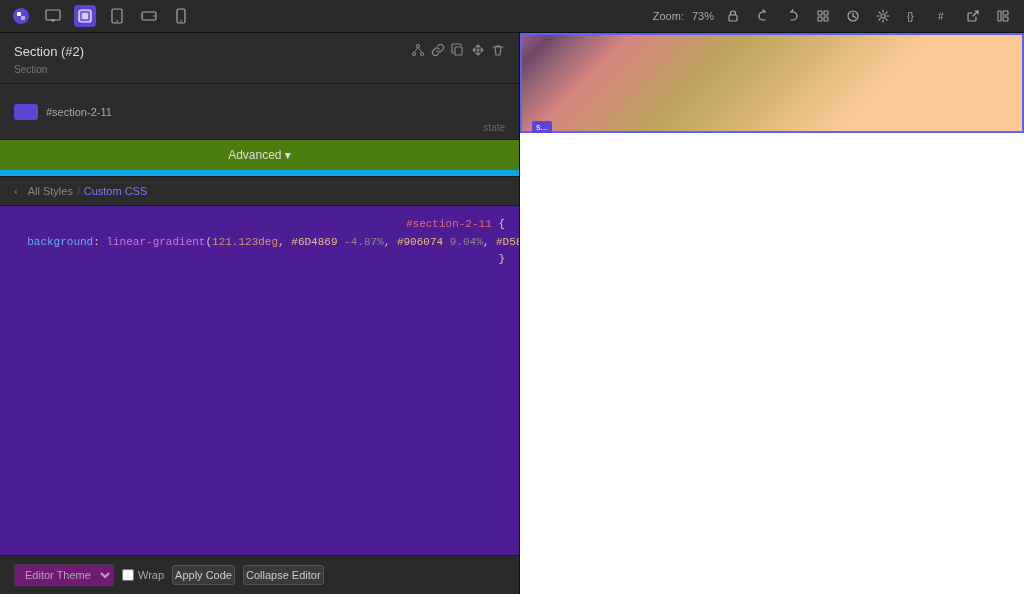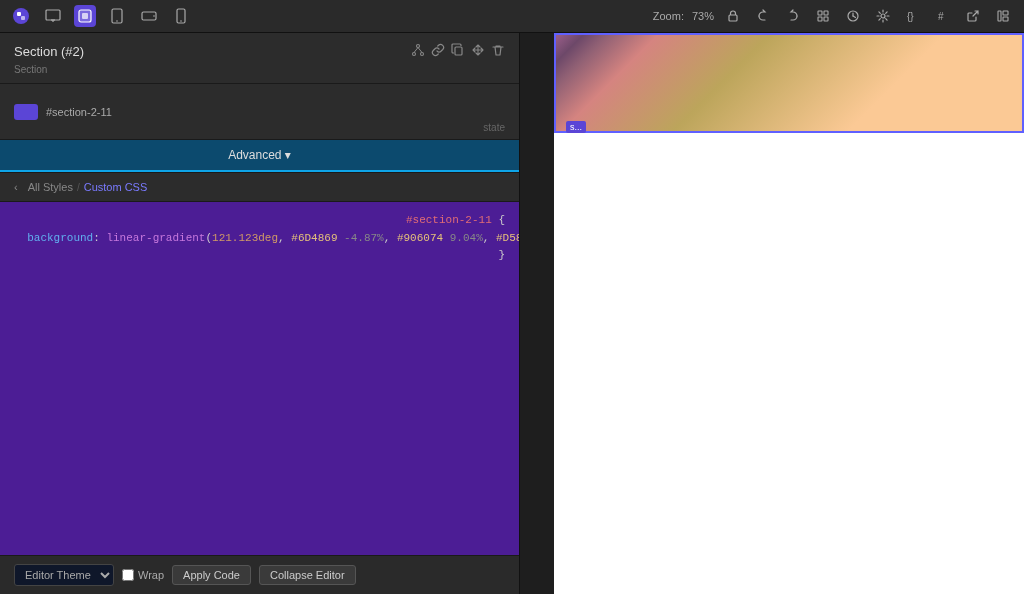--- a/index.html
+++ b/index.html
@@ -19,21 +19,20 @@
     .toolbar-left { display: flex; align-items: center; gap: 10px; }
     .toolbar-icon { width: 22px; height: 22px; display: flex; align-items: center; justify-content: center; color: #aaa; cursor: pointer; border-radius: 4px; }
     .toolbar-icon.active { background: #5b45d6; color: #fff; }
     .toolbar-right { display: flex; align-items: center; gap: 8px; color: #aaa; font-size: 11px; }
 
     
     .main-content {
       display: flex;
       flex: 1;
       overflow: hidden;
-      gap: 34px;
     }
 
     
     .left-panel {
       width: 520px;
       background: #2c2c2c;
       display: flex;
       flex-direction: column;
       border-right: 1px solid #111;
       flex-shrink: 0;
@@ -67,21 +66,21 @@
     }
     .tab {
       flex: 1;
       padding: 8px 0;
       text-align: center;
       font-size: 12px;
       color: #888;
       cursor: pointer;
       border-bottom: 2px solid transparent;
     }
-    .tab.active { color: #ddd; border-bottom: 2px solid #0ea5e9; background: #0c4a6e; }
+    .tab.active { color: #ddd; border-bottom: 6px solid #0ea5e9; background: #4d7c0f; }
 
     
     .breadcrumbs {
       display: flex;
       align-items: center;
       padding: 8px 14px;
       gap: 4px;
       border-bottom: 1px solid #1a1a1a;
     }
     .breadcrumb-item { color: #888; font-size: 11px; cursor: pointer; }
@@ -112,37 +111,37 @@
     .editor-bottom {
       padding: 8px 14px;
       background: #2a2a2a;
       border-top: 1px solid #1a1a1a;
       display: flex;
       align-items: center;
       gap: 8px;
       flex-shrink: 0;
     }
     .theme-select {
-      background: #0f172a;
+      background: #701a75;
       border: 1px solid #444;
       color: #aaa;
       font-size: 11px;
       padding: 3px 6px;
       border-radius: 3px;
       cursor: pointer;
       width: 100px;
     }
     .wrap-checkbox-label { display: flex; align-items: center; gap: 4px; color: #aaa; font-size: 11px; cursor: pointer; }
     .wrap-checkbox { width: 12px; height: 12px; accent-color: #5b45d6; cursor: pointer; }
     .editor-btn {
       background: #3a3a3a;
       border: 1px solid #555;
       color: #ccc;
       font-size: 11px;
-      padding: 3px 10px;
+      padding: 3px 2px;
       border-radius: 3px;
       cursor: pointer;
     }
 
     
     .right-preview {
       flex: 1;
       background: #fff;
       position: relative;
       overflow: hidden;

